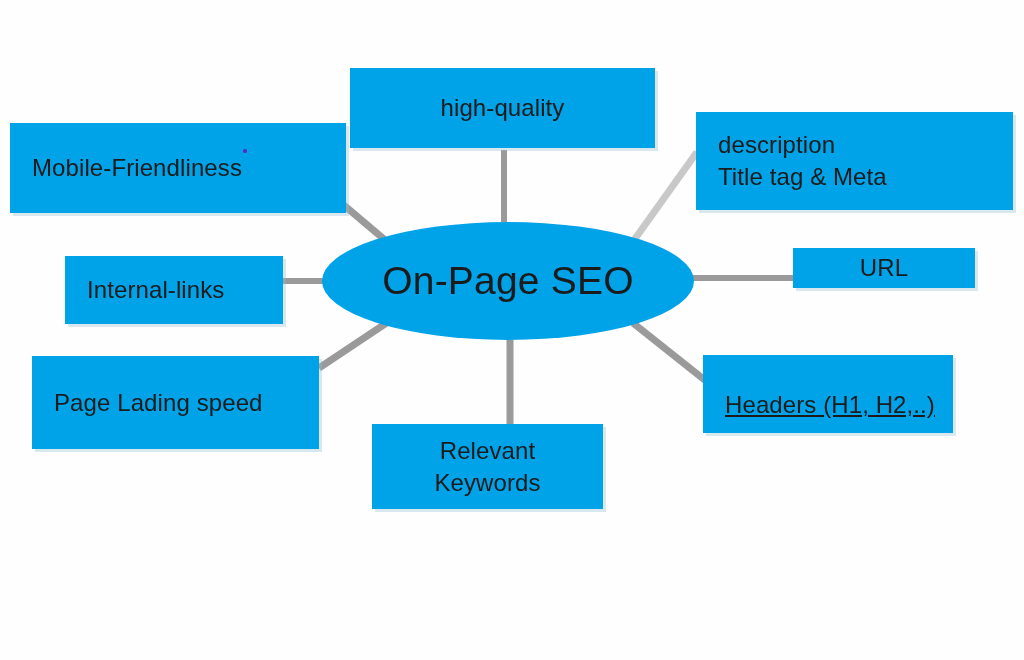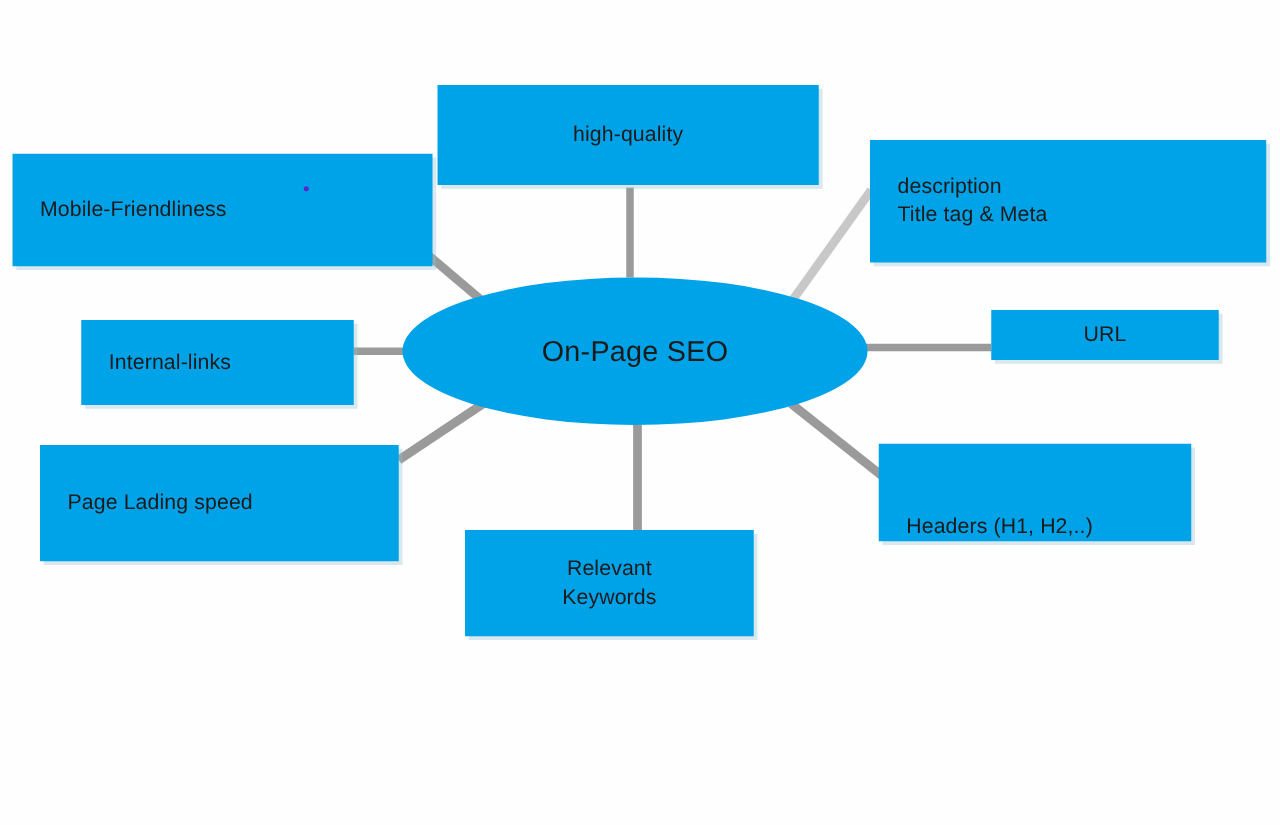--- a/index.html
+++ b/index.html
@@ -27,42 +27,42 @@
   }
   
   .node {
     position: absolute;
     box-sizing: border-box;
     background: #00a2e8;
     color: #1b1b1b;
     display: flex;
     flex-direction: column;
     justify-content: center;
-    font-size: 17px;
+    font-size: 24px;
     line-height: 1.33;
     letter-spacing: 0.1px;
     box-shadow: 3px 3px 0 0 rgba(150,190,210,0.35);
     z-index: 2;
   }
   .node .line { display: block; white-space: pre; }
   .align-center { align-items: center; text-align: center; }
   .align-left { align-items: flex-start; text-align: left; padding-left: 22px; }
-  .pad-top { justify-content: flex-end; padding-top: 22px; }
+  .pad-top { justify-content: center; padding-top: 22px; text-decoration: underline; }
 
   
   .hub {
     position: absolute;
     box-sizing: border-box;
     background: #00a2e8;
     border-radius: 50%;
     display: flex;
     align-items: center;
     justify-content: center;
     color: #1b1b1b;
-    font-size: 23px;
+    font-size: 39px;
     letter-spacing: 0.2px;
     z-index: 3;
   }
   
   .speck {
     position: absolute;
     width: 4px;
     height: 4px;
     border-radius: 50%;
     background: #5a22c8;

